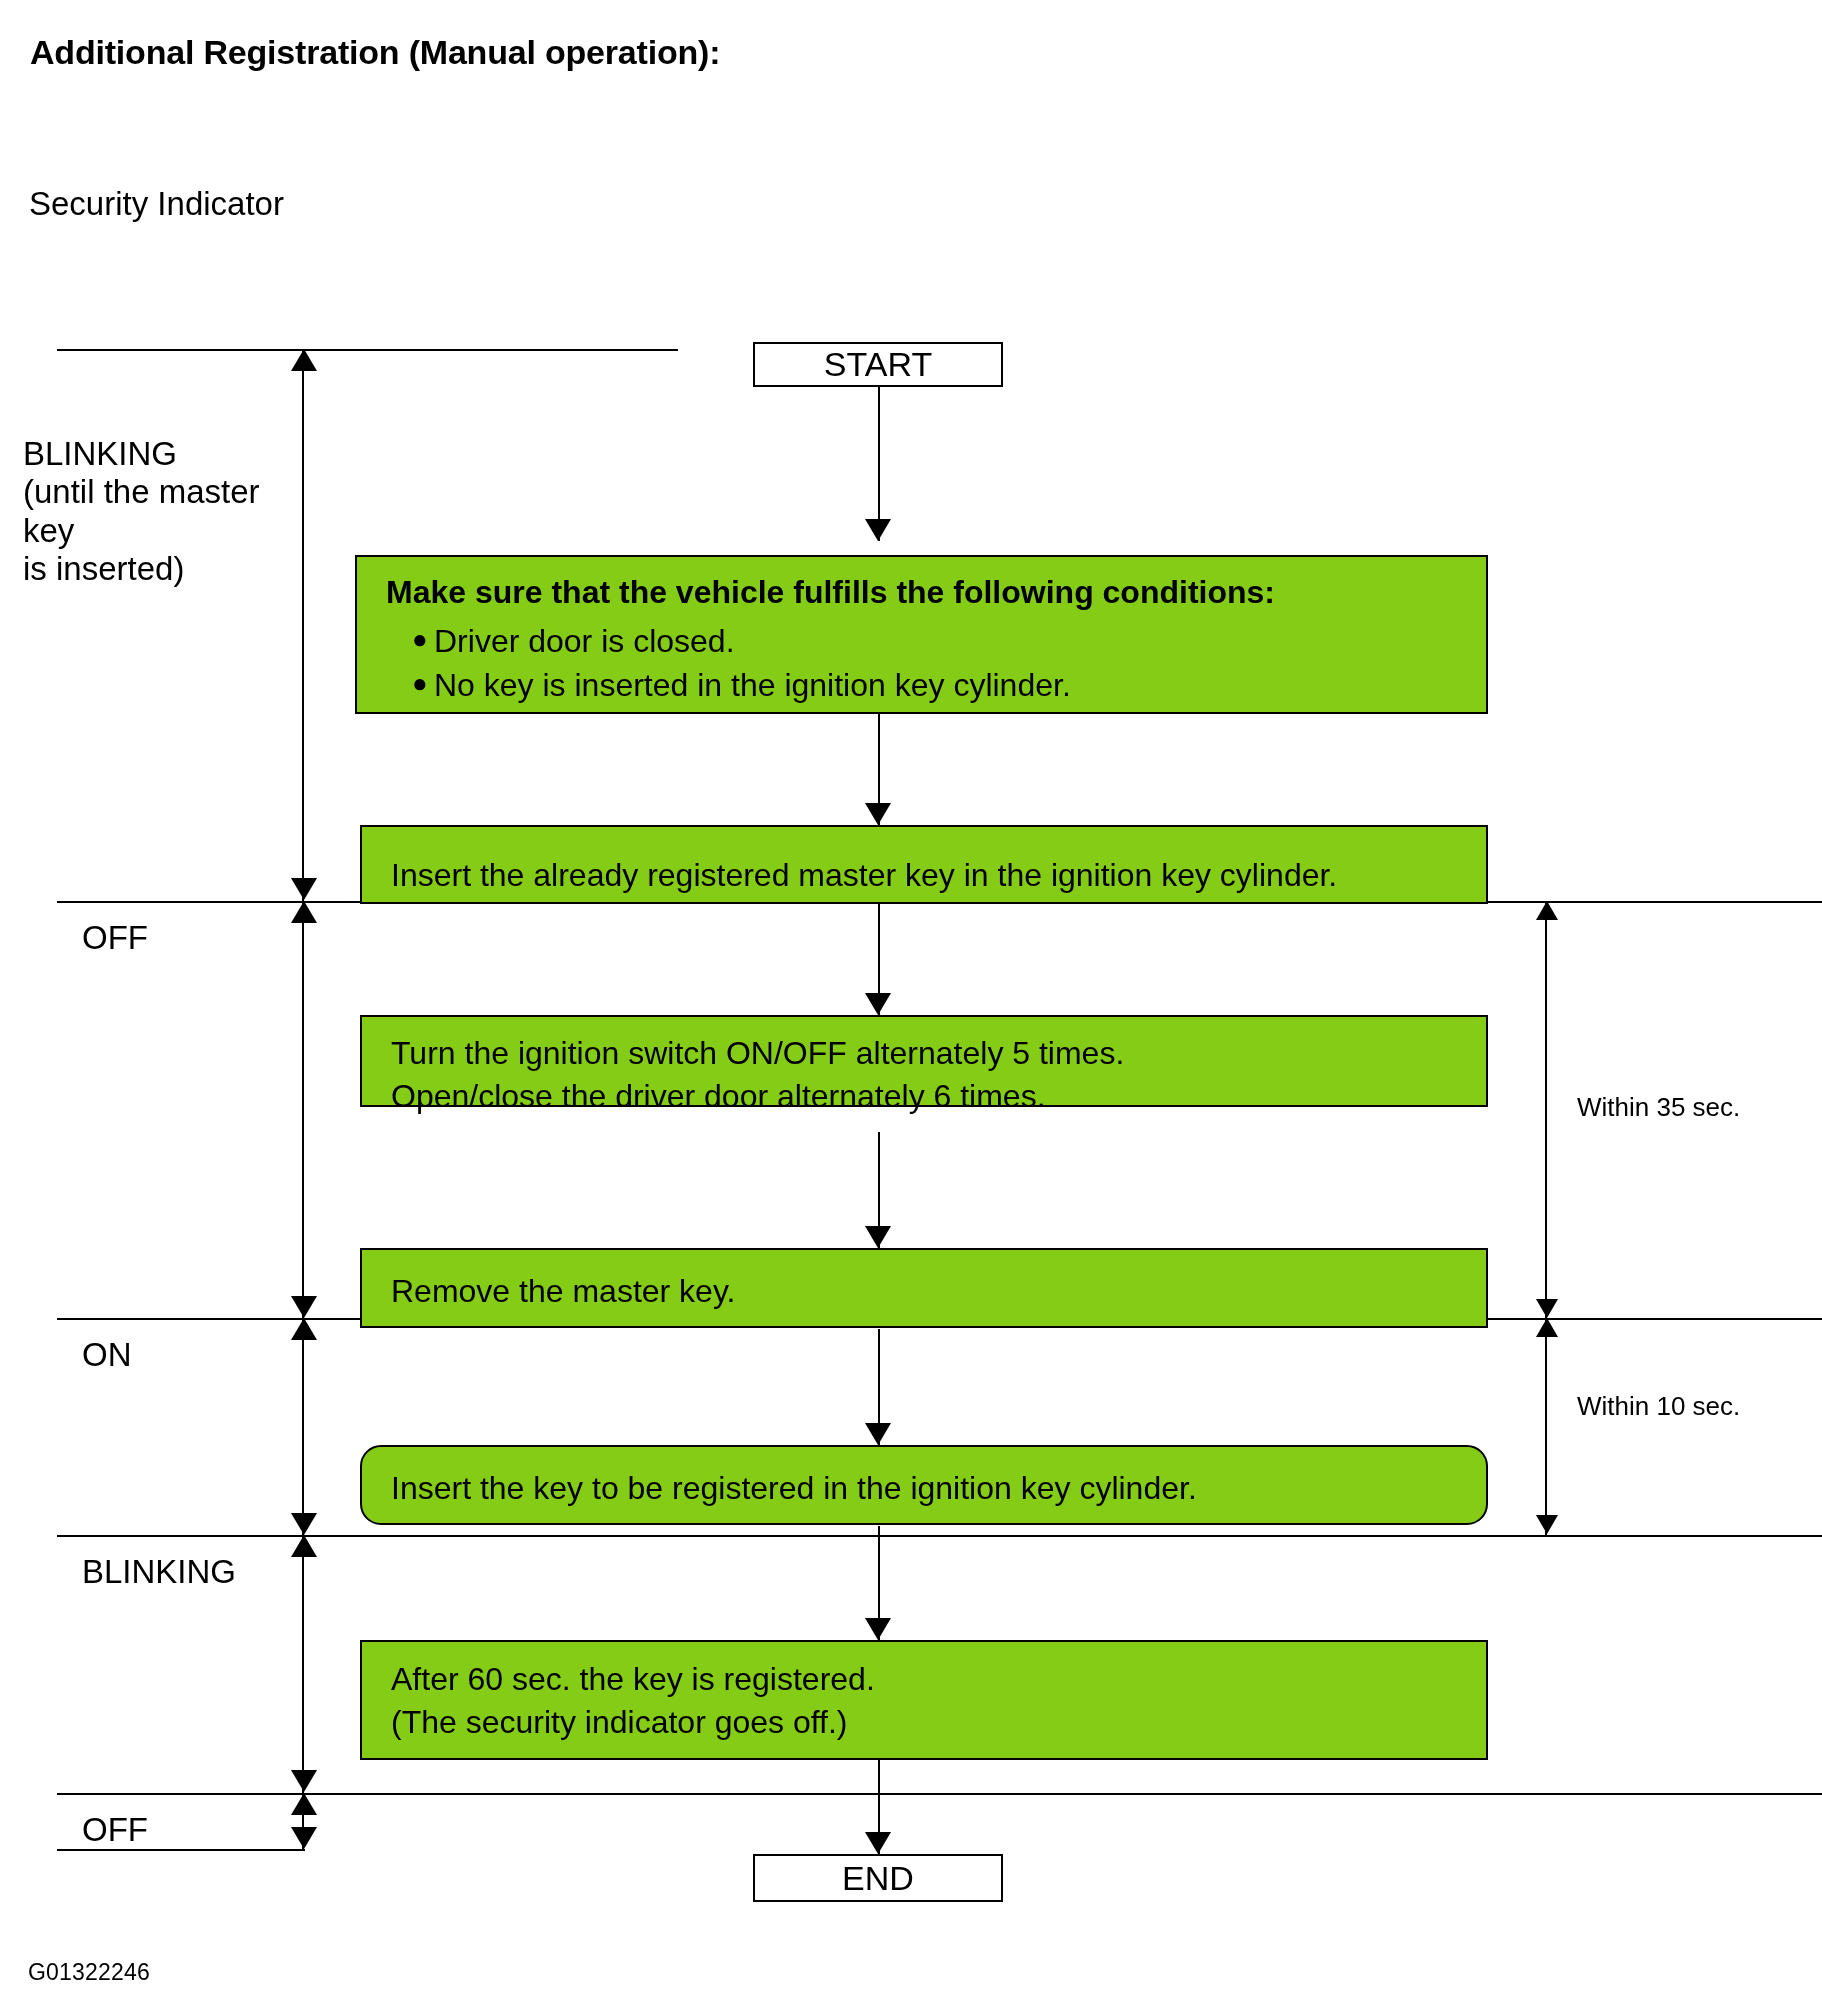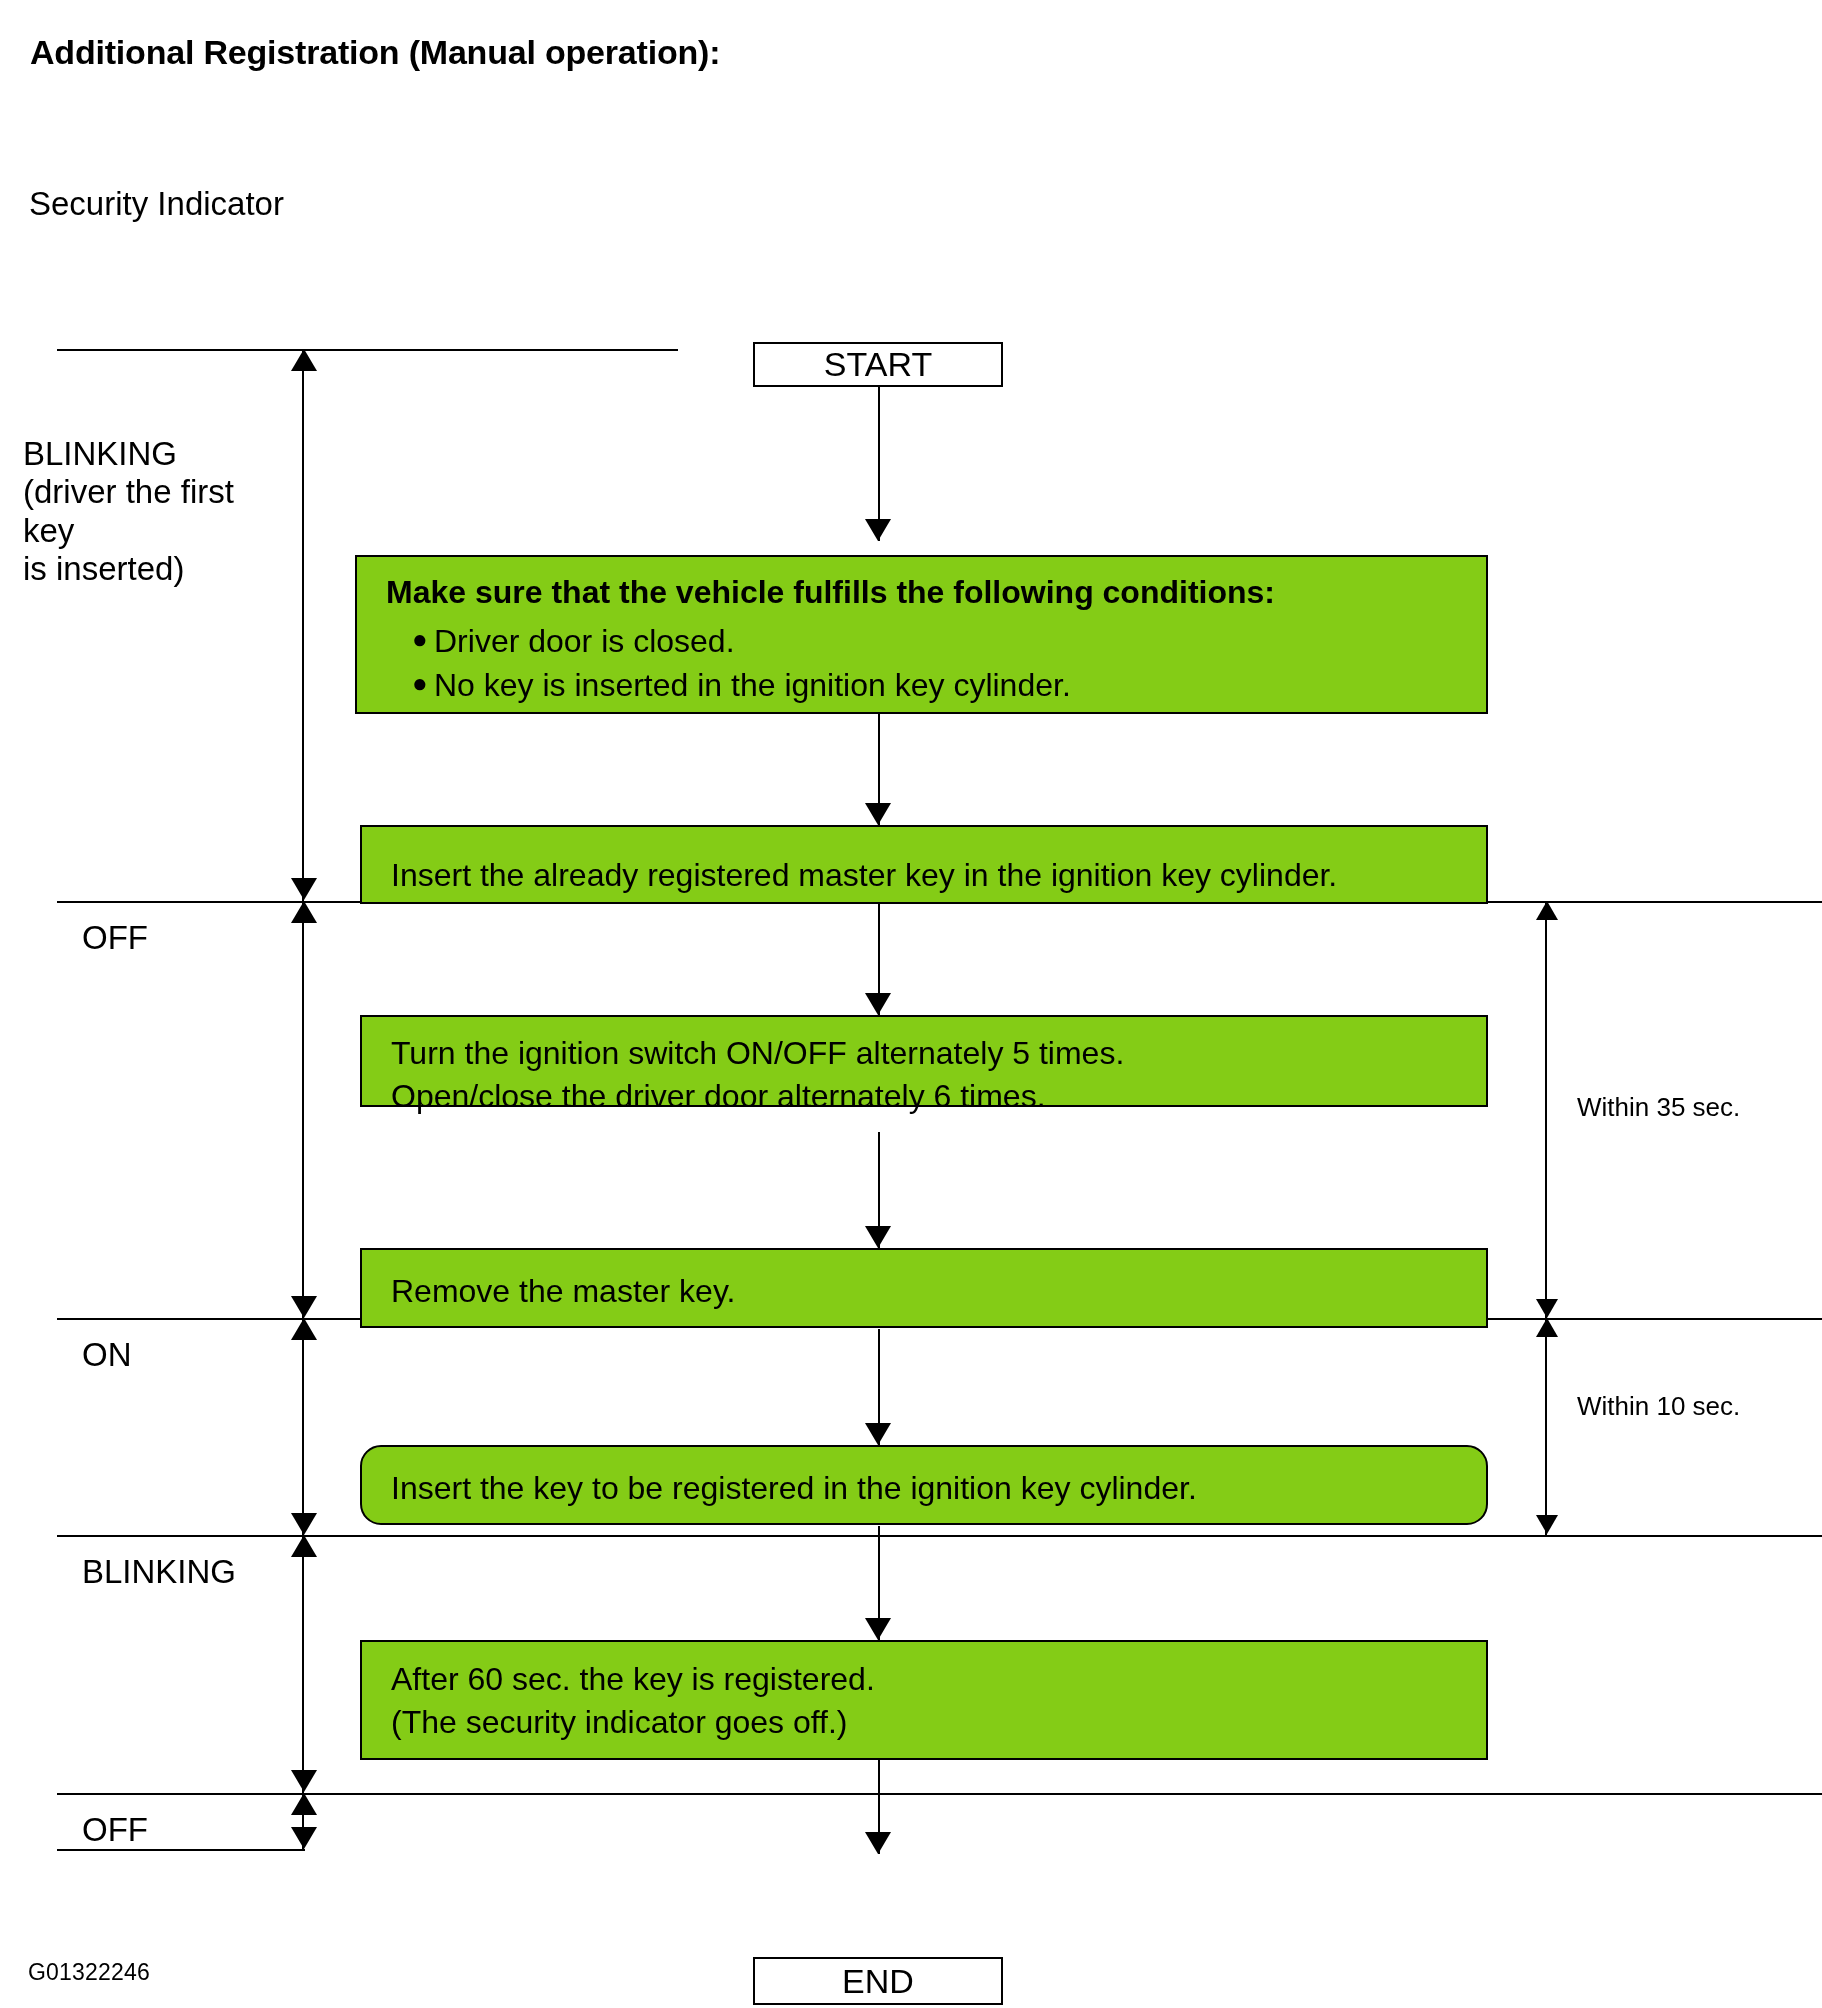--- a/index.html
+++ b/index.html
@@ -182,21 +182,21 @@
   <div class="ah ah-down" style="left:291px; top:1513px;"></div>
 
   <div class="ah ah-up" style="left:291px; top:1535px;"></div>
   <div class="ah ah-down" style="left:291px; top:1770px;"></div>
 
   <div class="ah ah-up" style="left:291px; top:1793px;"></div>
   <div class="ah ah-down" style="left:291px; top:1827px;"></div>
 
   <div class="state-label multi" style="left:23px; top:435px; width:265px;">
     <div>BLINKING</div>
-    <div>(driver the first key</div>
+    <div>(until the master key</div>
     <div>is inserted)</div>
   </div>
 
   <div class="state-label" style="left:82px; top:919px;">OFF</div>
 
   <div class="state-label" style="left:82px; top:1336px;">ON</div>
 
   <div class="state-label" style="left:82px; top:1553px;">BLINKING</div>
 
   <div class="state-label" style="left:82px; top:1811px;">OFF</div>
@@ -281,20 +281,20 @@
   <div class="pbox" style="left:360px; top:1640px; width:1128px; height:120px;">
     <div class="ptext" style="top:17px;">After 60 sec. the key is registered.</div>
     <div class="ptext" style="top:60px;">(The security indicator goes off.)</div>
   </div>
 
   <div class="conn" style="left:878px; top:1760px;">
     <div class="conn-line" style="height:94px;"></div>
     <div class="conn-head" style="top:72px;"></div>
   </div>
 
-  <div class="tbox" style="left:753px; top:1957px; width:250px; height:48px;">
+  <div class="tbox" style="left:753px; top:1854px; width:250px; height:48px;">
     <span>END</span>
   </div>
 
   <div class="figure-id">G01322246</div>
 
 </div>
 
 
 </body></html>

